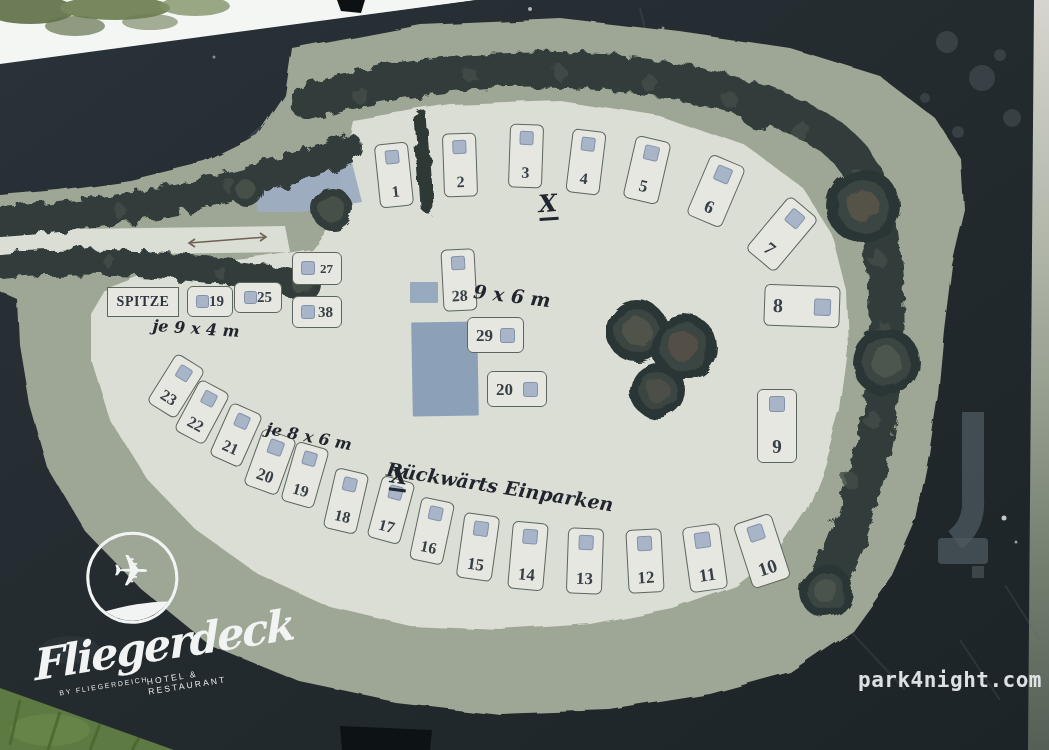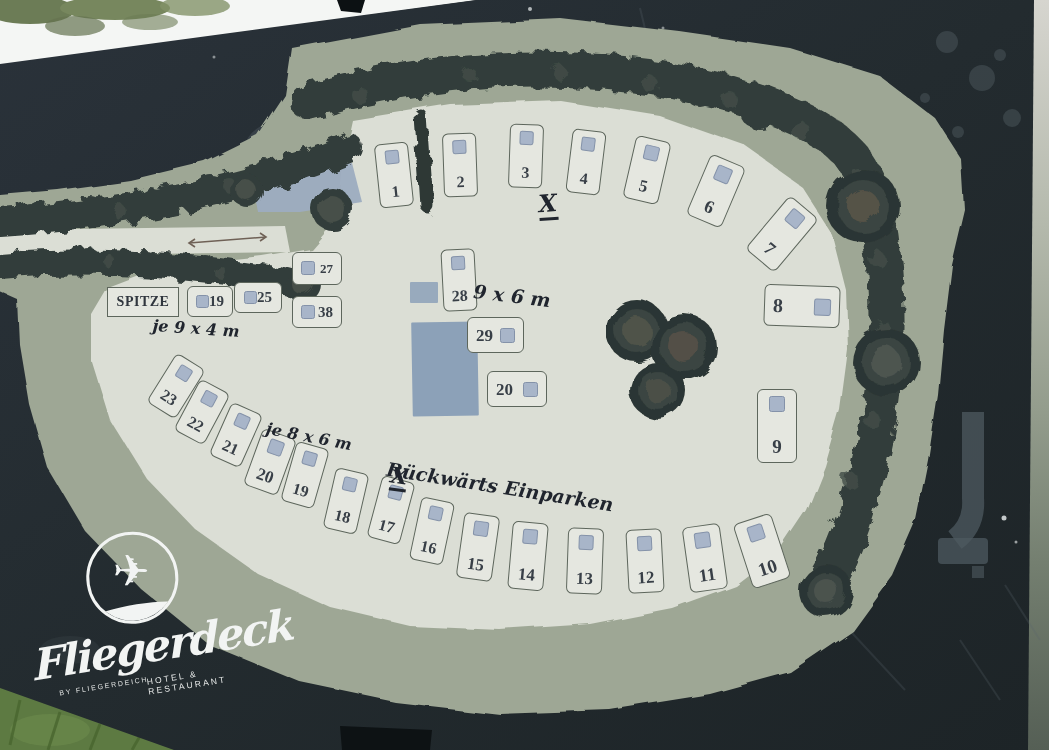--- a/index.html
+++ b/index.html
@@ -370,14 +370,15 @@
     <div id="logo">
       <div class="logo-circle">
         <span class="logo-plane">✈</span>
         <span class="logo-cres"></span>
       </div>
       <div class="brand">Fliegerdeck</div>
       <div class="subbrand">BY FLIEGERDEICH</div>
       <div class="tagline">HOTEL &amp; RESTAURANT</div>
     </div>
 
+    <div id="watermark">park4night.com</div>
   </div>
 </div>
 
 </body></html>

